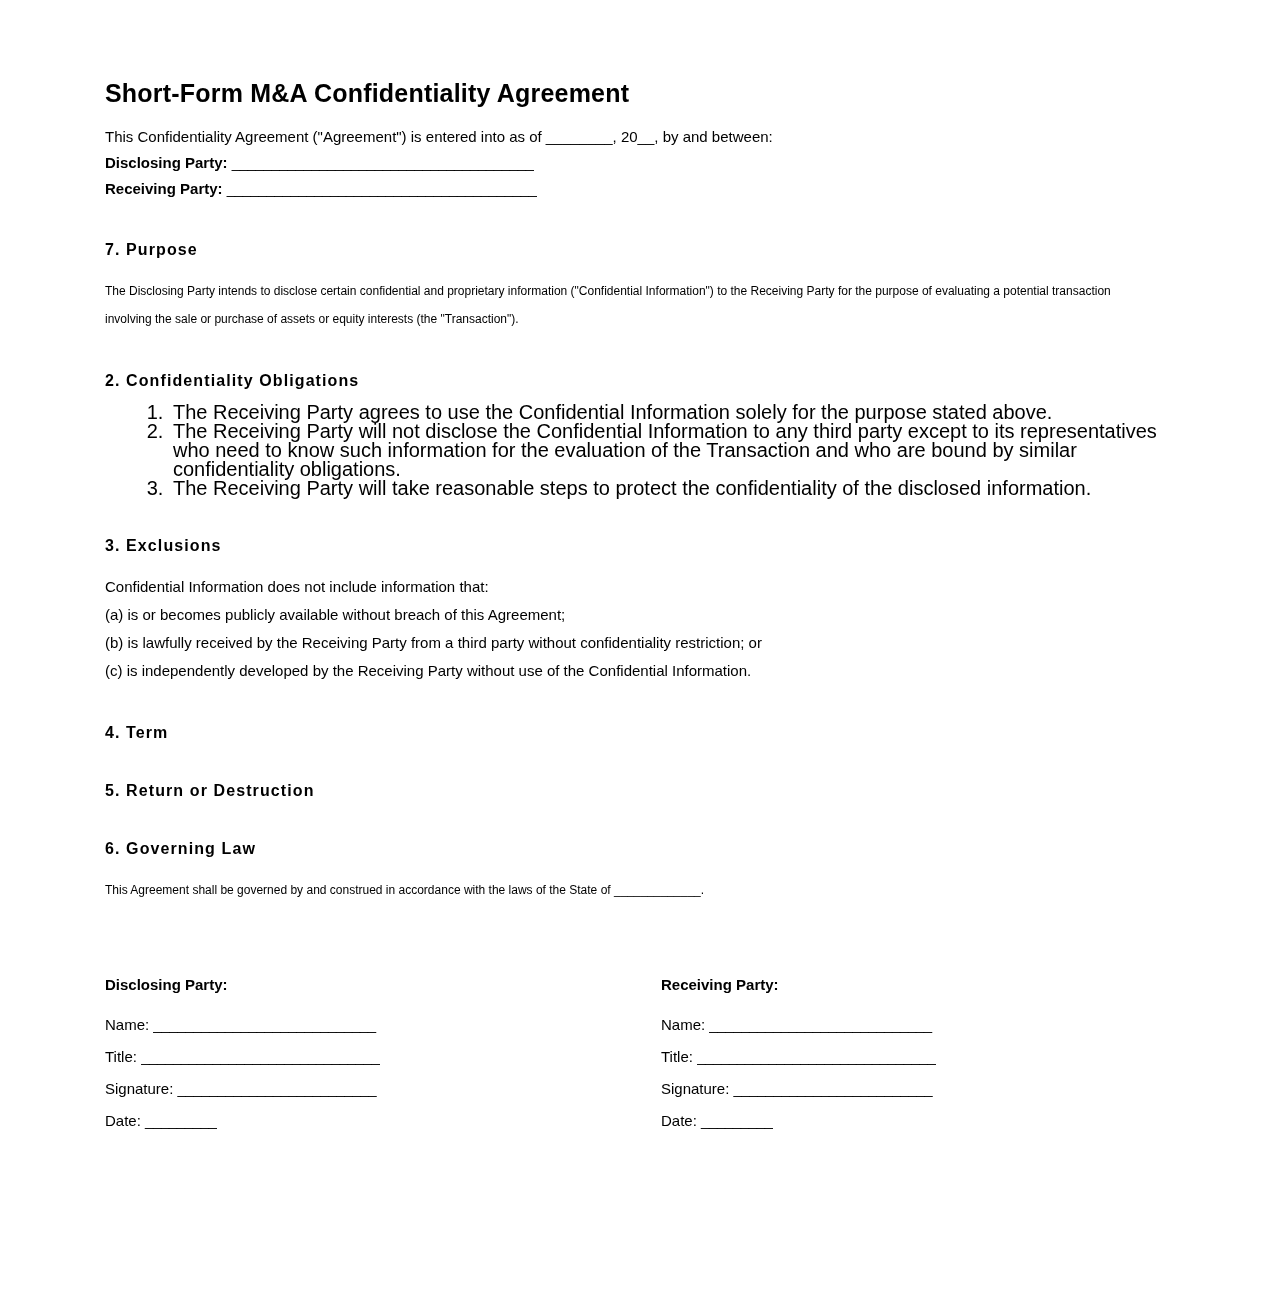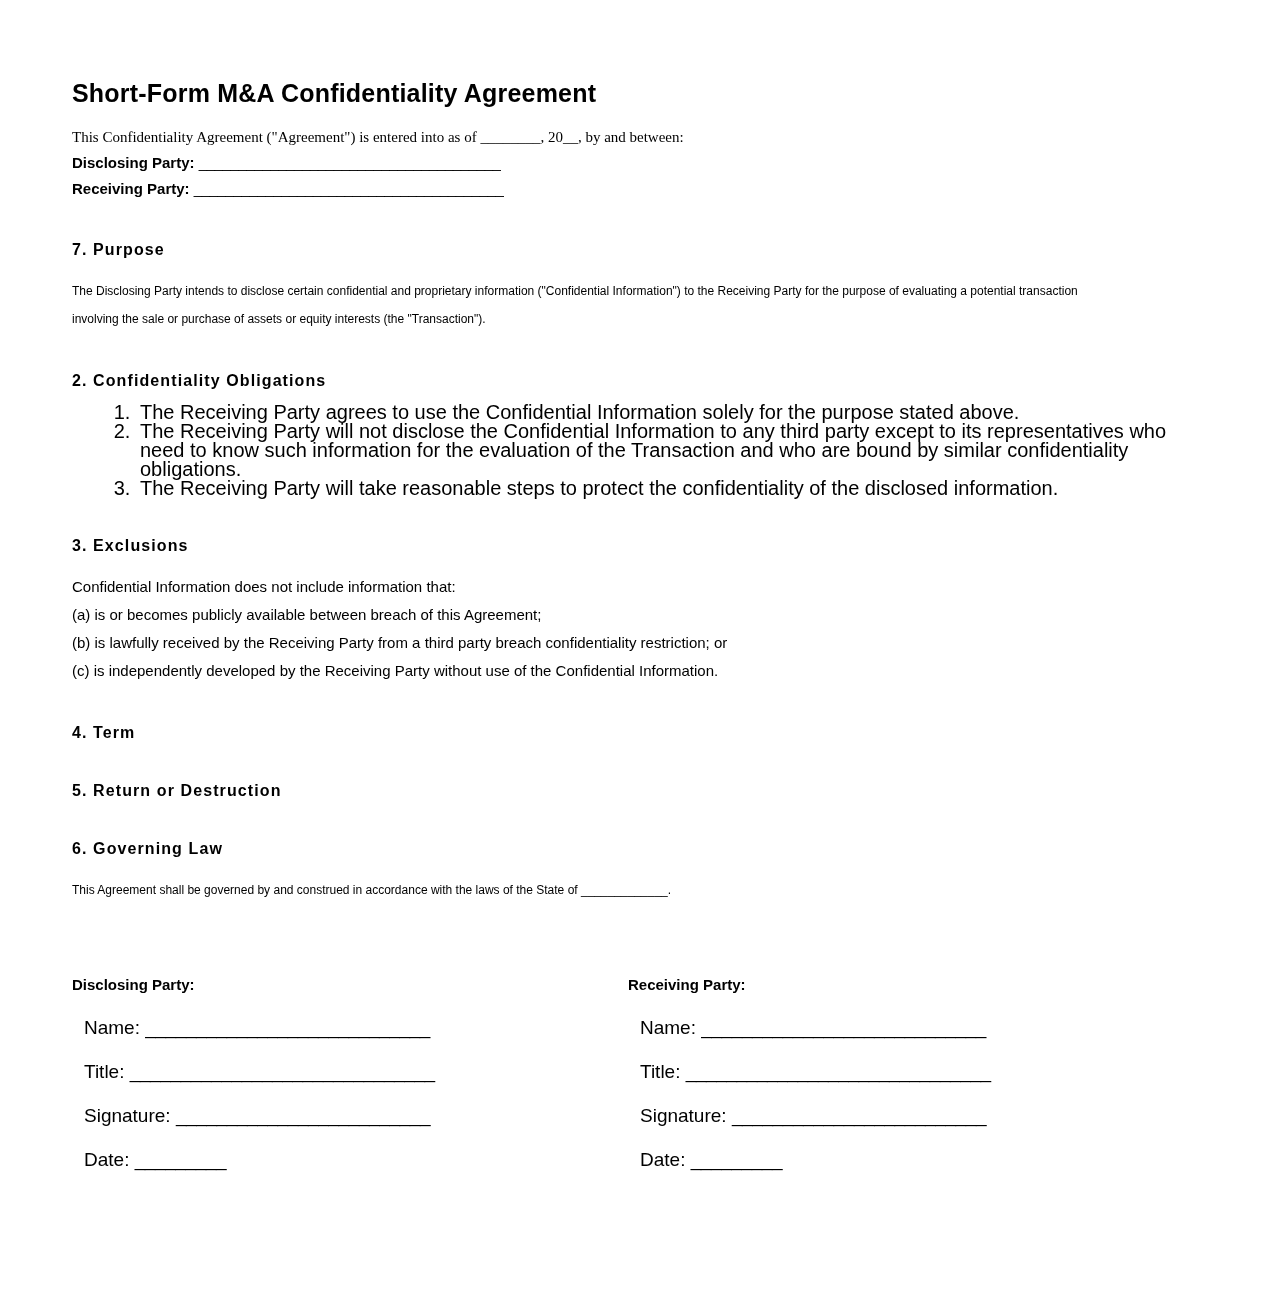--- a/index.html
+++ b/index.html
@@ -14,35 +14,34 @@
     font-family: "Liberation Sans", sans-serif;
     color: #000000;
     -webkit-font-smoothing: antialiased;
   }
   .page {
     position: relative;
     width: 1278px;
     height: 1300px;
     background: #ffffff;
     box-sizing: border-box;
-    padding: 78px 88px 0 72px;
+    padding: 78px 88px 0 105px;
   }
   .doc-title {
     font-size: 25px;
     font-weight: bold;
     letter-spacing: 0.2px;
     line-height: 1.2;
     margin: 0 0 16px 0;
   }
   .intro-line {
     font-size: 15px;
     line-height: 26px;
     margin: 0;
     white-space: nowrap;
-    font-family: Liberation Serif, serif;
   }
   .party-line {
     font-size: 15px;
     line-height: 26px;
     margin: 0;
   }
   .party-label {
     font-weight: bold;
   }
   .blank {
@@ -96,23 +95,23 @@
     width: 556px;
     flex: 0 0 auto;
   }
   .sig-title {
     font-size: 15px;
     font-weight: bold;
     line-height: 30px;
     margin: 0 0 9px 0;
   }
   .sig-row {
-    font-size: 19px;
+    font-size: 15px;
     line-height: 32px;
-    margin: 12px;
+    margin: 0;
     white-space: nowrap;
   }
 </style>
 </head>
 <body>
 
 <div class="page">
 
   <h1 class="doc-title">Short-Form M&amp;A Confidentiality Agreement</h1>
 
@@ -143,22 +142,22 @@
       <li>The Receiving Party agrees to use the Confidential Information solely for the purpose stated above.</li>
       <li>The Receiving Party will not disclose the Confidential Information to any third party except to its representatives who need to know such information for the evaluation of the Transaction and who are bound by similar confidentiality obligations.</li>
       <li>The Receiving Party will take reasonable steps to protect the confidentiality of the disclosed information.</li>
     </ol>
   </div>
 
   <div class="sec">
     <h2 class="section-heading">3. Exclusions</h2>
     <div class="sec-body">
       <p class="line">Confidential Information does not include information that:</p>
-      <p class="line">(a) is or becomes publicly available between breach of this Agreement;</p>
-      <p class="line">(b) is lawfully received by the Receiving Party from a third party breach confidentiality restriction; or</p>
+      <p class="line">(a) is or becomes publicly available without breach of this Agreement;</p>
+      <p class="line">(b) is lawfully received by the Receiving Party from a third party without confidentiality restriction; or</p>
       <p class="line">(c) is independently developed by the Receiving Party without use of the Confidential Information.</p>
     </div>
   </div>
 
   <div class="sec">
     <h2 class="section-heading">4. Term</h2>
   </div>
 
   <div class="sec">
     <h2 class="section-heading">5. Return or Destruction</h2>

